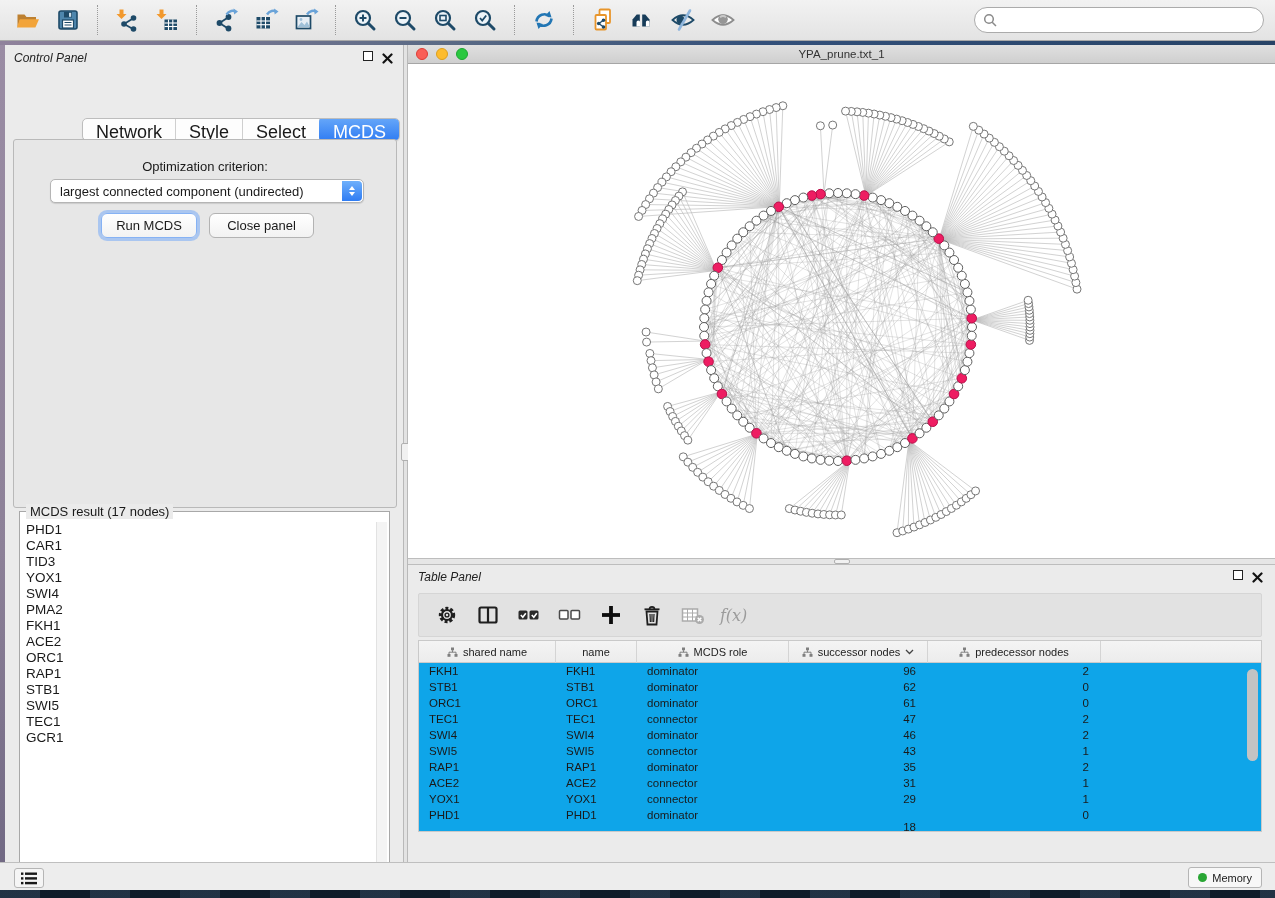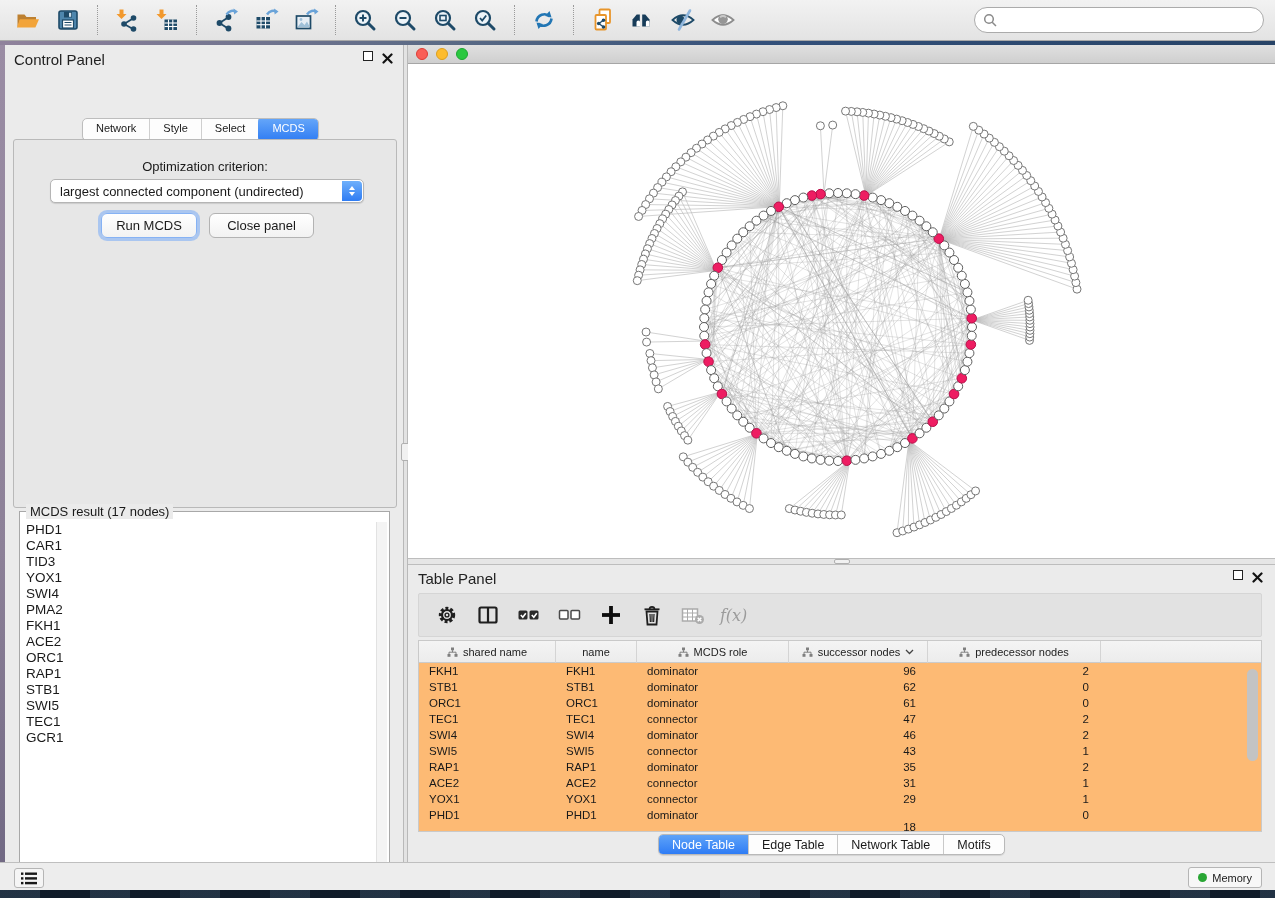--- a/index.html
+++ b/index.html
@@ -27,31 +27,31 @@
     font-family:"Liberation Sans",sans-serif; background:transparent; margin-left:5px;}
 
   
   #deskstrip{ left:0; top:41px; width:1275px; height:4px;
     background:linear-gradient(90deg,#90829c,#5a6a85 35%,#33507a 60%,#274366); }
   #leftsliver{ left:0; top:45px; width:5px; height:845px;
     background:linear-gradient(180deg,#9a8ca4,#8d8198 60%,#6f6782); }
 
   
   #control-panel{ left:5px; top:45px; width:398px; height:817px; background:#ebebeb; }
-  .panel-title{ font-size:15px; color:#222; }
+  .panel-title{ font-size:12px; color:#222;font-style:italic; }
   #cp-head{ position:absolute; left:9px; top:6px; }
   .winbtns{ position:absolute; top:5px; display:flex; gap:9px; align-items:center;}
   #cp-btns{ right:10px; }
   .float-ico{ width:10px; height:10px; border:1.6px solid #222; background:#fff; display:inline-block;}
   .close-ico{ width:11px; height:11px; display:inline-block; }
 
   #cp-tabs{ position:absolute; left:77px; top:73px; display:inline-flex;
     border:1px solid #bdbdbd; border-radius:5px; overflow:hidden; background:#fdfdfd;
     height:23px; box-shadow:0 1px 1px rgba(0,0,0,.08);}
-  #cp-tabs .seg{ padding:3px 13px 0; font-size:11px; border-right:1px solid #cfcfcf; cursor:default; }
+  #cp-tabs .seg{ padding:3px 13px 0; font-size:18px; border-right:1px solid #cfcfcf; cursor:default; }
   #cp-tabs .seg:last-child{ border-right:none; }
   #cp-tabs .seg.active{ background:linear-gradient(#66a7f9,#2f7cf3); color:#fff; border-radius:4px; margin:-1px; padding:4px 14px 0; }
 
   #cp-body{ position:absolute; left:8px; top:94px; width:384px; height:369px;
     border:1px solid #b9b9b9; border-radius:3px; background:#e7e7e7; }
   #opt-label{ position:absolute; left:0; right:0; top:19px; text-align:center; font-size:13px; }
   #criterion-select{ position:absolute; left:36px; top:39px; width:314px; height:24px;
     background:#fff; border:1px solid #b5b5b5; border-radius:5px;
     display:flex; align-items:center; padding-left:9px; font-size:13px;
     box-shadow:0 1px 1px rgba(0,0,0,.12);}
@@ -96,21 +96,21 @@
 
   
   #table-panel{ left:408px; top:565px; width:867px; height:297px; background:#ebebeb; }
   #tp-head{ position:absolute; left:10px; top:5px; }
   #tp-btns{ right:12px; top:4px; }
   #tp-toolbar{ position:absolute; left:10px; top:28px; width:844px; height:44px;
     background:#e2e2e2; border:1px solid #d5d5d5; border-radius:2px;
     display:flex; align-items:center; padding-left:12px; gap:9px; }
   .tpbtn{ width:32px; height:34px; display:flex; align-items:center; justify-content:center; border-radius:3px;}
   #node-table{ position:absolute; left:10px; top:75px; width:844px; height:192px;
-    background:#fdba74; border:1px solid #c9c9c9; overflow:hidden; }
+    background:#0ea5e9; border:1px solid #c9c9c9; overflow:hidden; }
   #nt-header{ display:flex; height:22px; background:linear-gradient(#f4f4f4,#ececec);
     border-bottom:1px solid #cbcbcb; }
   .hcell{ display:flex; align-items:center; justify-content:center; gap:5px;
     font-size:11px; color:#222; border-right:1px solid #d4d4d4; height:22px; }
   .trow{ display:flex; height:16px; align-items:center; font-size:11.5px; }
   .tcell{ white-space:nowrap; overflow:hidden; }
   .tcell.left{ padding-left:10px; text-align:left; }
   .tcell.right{ padding-right:12px; text-align:right; }
   #nt-scroll{ position:absolute; right:3px; top:26px; width:11px; height:160px; }
   #nt-thumb{ position:absolute; left:0; top:2px; width:11px; height:92px;
@@ -355,20 +355,21 @@
 </div>
 
 <div id="vsplit" class="abs">
   <div id="vsplit-handle"></div>
 </div>
 
 <div id="net-titlebar" class="abs">
   <span class="light" style="background:#f95f57;border:1px solid #de3d35;"></span>
   <span class="light" style="background:#fdbc2e;border:1px solid #de9f1c;"></span>
   <span class="light" style="background:#2ac840;border:1px solid #1da632;"></span>
+  <span id="net-title">YPA_prune.txt_1</span>
 </div>
 <div id="net-canvas" class="abs">
   <svg id="graph-svg" width="867" height="494" viewBox="0 0 867 494">
       <g stroke="#9b9b9b" stroke-width="0.7" stroke-opacity="0.4" fill="none">
         <line x1="370.7333155106538" y1="142.81905263461977" x2="318.5830719514589" y2="337.4464112246267"></line>
         <line x1="370.7333155106538" y1="142.81905263461977" x2="303.1113626476558" y2="219.92711164937631"></line>
         <line x1="370.7333155106538" y1="142.81905263461977" x2="504.4464112246267" y2="374.4169280485411"></line>
         <line x1="370.7333155106538" y1="142.81905263461977" x2="362.99999999999994" y2="379.04740410711474"></line>
         <line x1="370.7333155106538" y1="142.81905263461977" x2="497" y2="146.95259589288523"></line>
         <line x1="370.7333155106538" y1="142.81905263461977" x2="297.1463885759094" y2="280.49050975748685"></line>
@@ -1321,26 +1322,20 @@
           <div class="tcell left" style="width: 81px;">PHD1</div>
           <div class="tcell left" style="width: 152px;">dominator</div>
           <div class="tcell right" style="width: 139px; margin-top: 23px;">18</div>
           <div class="tcell right" style="width: 173px;">0</div>
         </div>
       </div>
     <div id="nt-scroll">
         <div id="nt-thumb"></div>
       </div>
   </div>
-  <div id="tp-tabs">
-      <div class="seg active">Node Table</div>
-      <div class="seg">Edge Table</div>
-      <div class="seg">Network Table</div>
-      <div class="seg">Motifs</div>
-    </div>
 </div>
 
 <div id="statusbar" class="abs">
   <div id="list-btn">
     <svg width="16" height="13" viewBox="0 0 16 13">
         <g fill="#1a1a1a">
           <rect x="0" y="0.5" width="2.4" height="2.4"></rect>
           <rect x="4" y="0.5" width="12" height="2.4"></rect>
           <rect x="0" y="5.2" width="2.4" height="2.4"></rect>
           <rect x="4" y="5.2" width="12" height="2.4"></rect>

